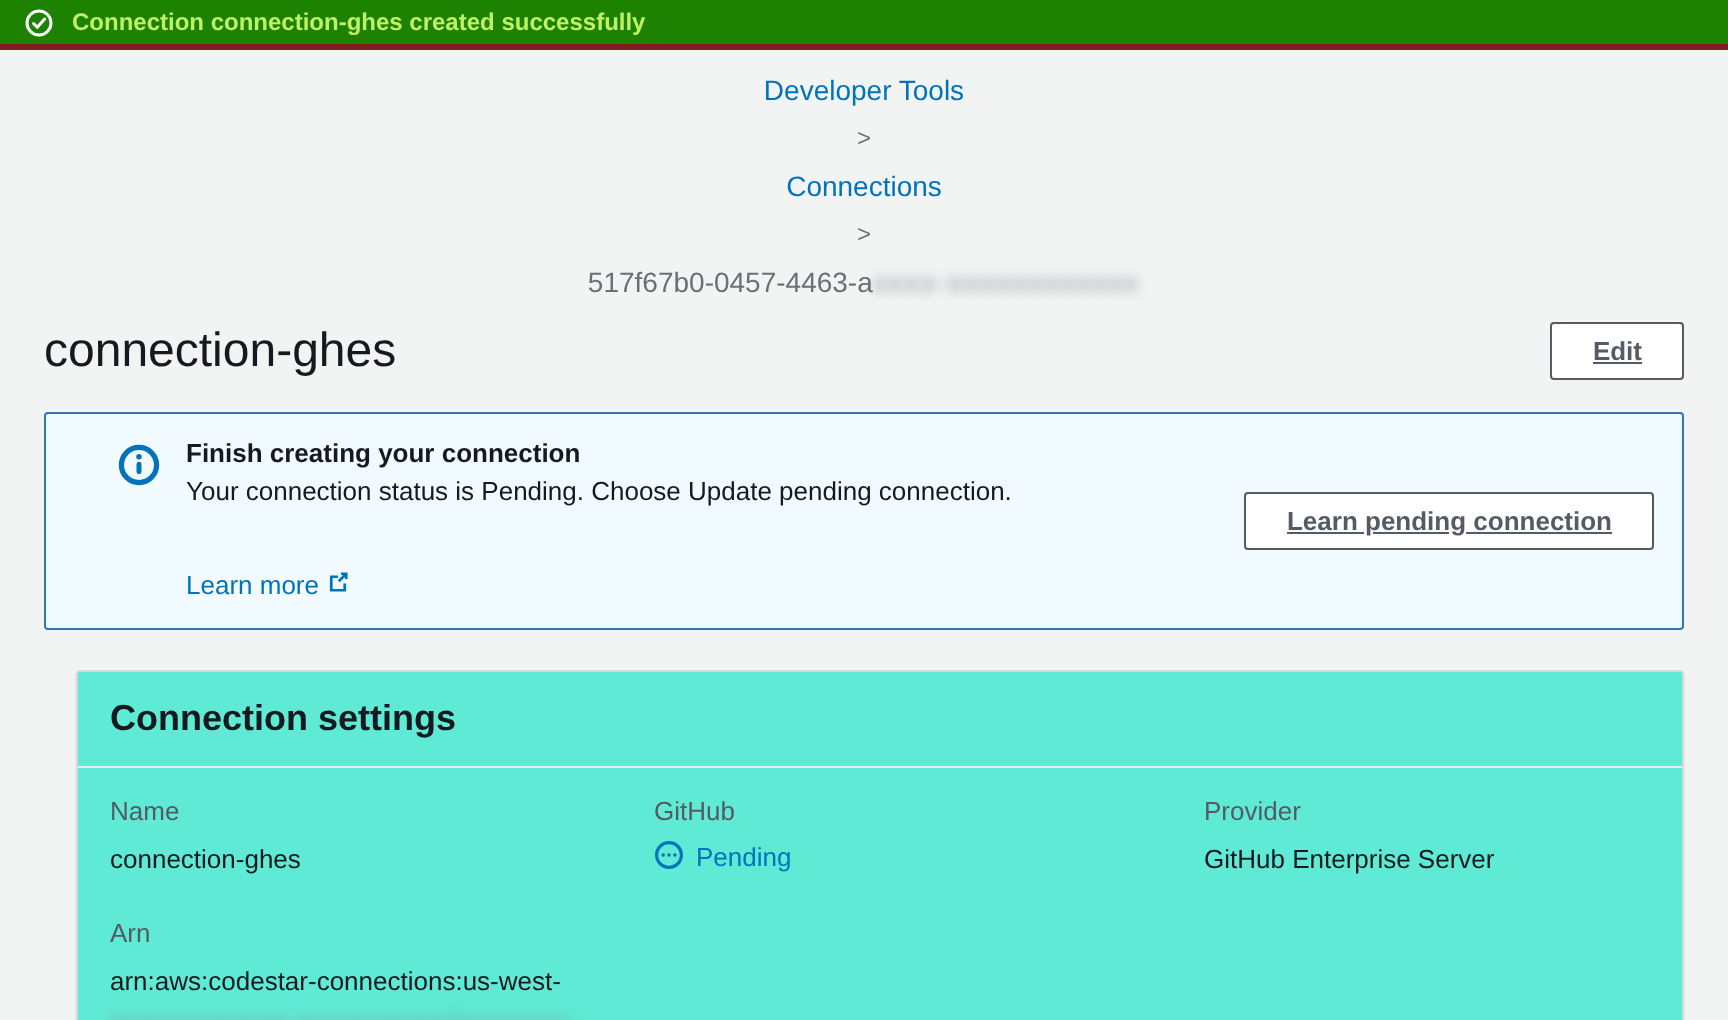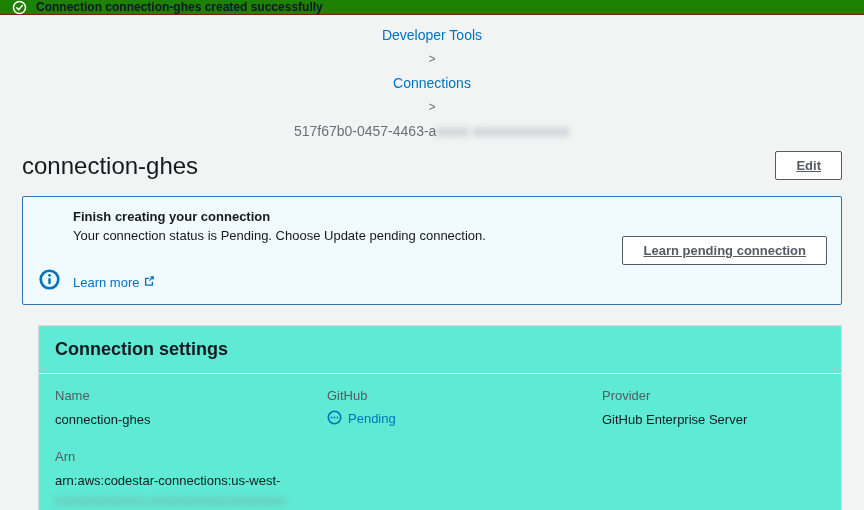--- a/index.html
+++ b/index.html
@@ -5,28 +5,28 @@
   * { box-sizing: border-box; margin: 0; padding: 0; }
   html, body { width: 864px; height: 510px; overflow: hidden; }
   body {
     font-family: "Liberation Sans", sans-serif;
     background: #f2f3f3;
     color: #16191f;
     font-size: 13px;
   }
   
   .flashbar {
-    height: 15px;
+    height: 25px;
     background: #1d8102;
-    color: #0f172a;
+    color: #bef264;
     display: flex;
     align-items: center;
     gap: 9px;
     padding: 0 12px;
-    border-bottom: 1px solid #7f1d1d;
+    border-bottom: 3px solid #7f1d1d;
   }
   .flashbar .msg { font-size: 12px; font-weight: 700; }
   .flashbar svg { display: block; }
   
   .breadcrumb {
     padding: 12px 22px 0 22px;
     font-size: 14px;
     display: flex;
     align-items: center;
     gap: 9px;
@@ -63,23 +63,23 @@
     white-space: nowrap;
     text-decoration: underline;
   }
   
   .alert {
     margin: 0 22px;
     background: #f1faff;
     border: 1px solid #2e77b3;
     border-radius: 2px;
     display: flex;
-    align-items: flex-end;
+    align-items: flex-start;
     gap: 13px;
-    padding: 11px 14px 11px 16px;
+    padding: 11px 14px 11px 36px;
   }
   .alert-icon { margin-top: 4px; flex: none; }
   .alert-texts { line-height: 1.45; }
   .alert-title { font-weight: 700; font-size: 13px; color: #16191f; }
   .alert-body { font-size: 13px; color: #16191f; }
   .alert-link {
     color: #0073bb;
     font-size: 13px;
     text-decoration: none;
     cursor: pointer;

